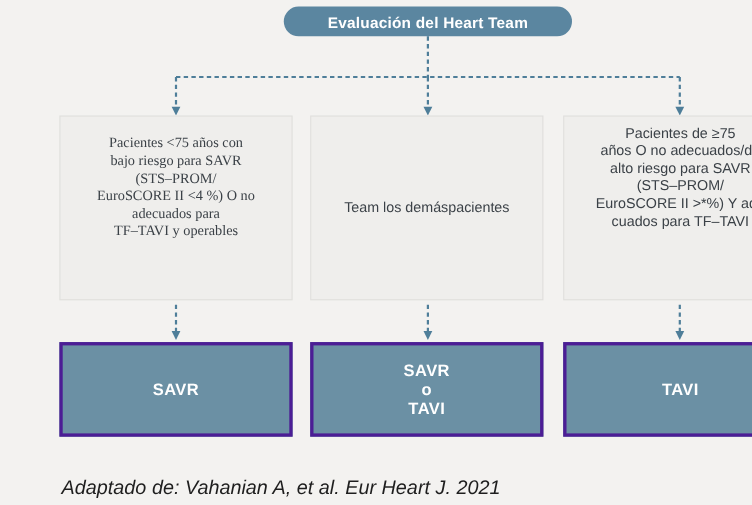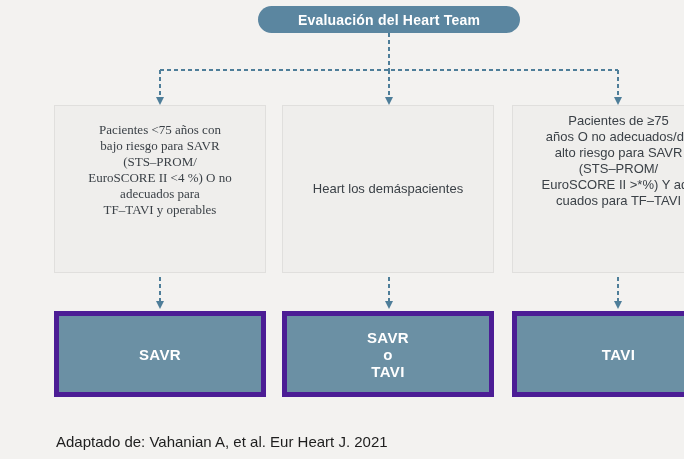--- a/index.html
+++ b/index.html
@@ -54,35 +54,36 @@
     text-align:center;
     white-space:pre-line;
   }
   .criteria.c-left{left:6px;width:212px;padding-top:16px;font-family:Liberation Serif, serif;}
   .criteria.c-mid{left:234px;width:212px;display:flex;align-items:center;justify-content:center;}
   .criteria.c-right{left:464px;width:213px;padding-top:7px;}
   .outcome{
     position:absolute;
     top:311px;height:86px;
     background:var(--outcome-fill);
-    border:5px solid #4c1d95;
+    border:3px solid #4c1d95;
     color:#ffffff;font-weight:bold;font-size:15px;letter-spacing:.4px;
     line-height:17px;
     display:flex;align-items:center;justify-content:center;
     text-align:center;
     white-space:pre-line;
   }
   .outcome.c-left{left:6px;width:212px;}
   .outcome.c-mid{left:234px;width:212px;}
   .outcome.c-right{left:464px;width:213px;}
   .citation{
     position:absolute;
     left:8px;top:433px;
-    font-size:15px;
+    font-size:18px;
     color:var(--footer-text);
+    font-style:italic;
   }
 </style>
 </head>
 <body>
 
 <div class="canvas">
 
   <div class="pill">
     <span>Evaluación del Heart Team</span>
   </div>
@@ -108,21 +109,21 @@
     <polygon class="connector-arrow" points="566,301 574,301 570,309"></polygon>
   </svg>
 
   <div class="criteria c-left">Pacientes &lt;75 años con
 bajo riesgo para SAVR
 (STS–PROM/
 EuroSCORE II &lt;4 %) O no
 adecuados para
 TF–TAVI y operables</div>
 
-  <div class="criteria c-mid">Heart los demáspacientes</div>
+  <div class="criteria c-mid">Team los demáspacientes</div>
 
   <div class="criteria c-right">Pacientes de ≥75
 años O no adecuados/de
 alto riesgo para SAVR
 (STS–PROM/
 EuroSCORE II &gt;*%) Y ade
 cuados para TF–TAVI</div>
 
   <div class="outcome c-left">SAVR</div>
 

